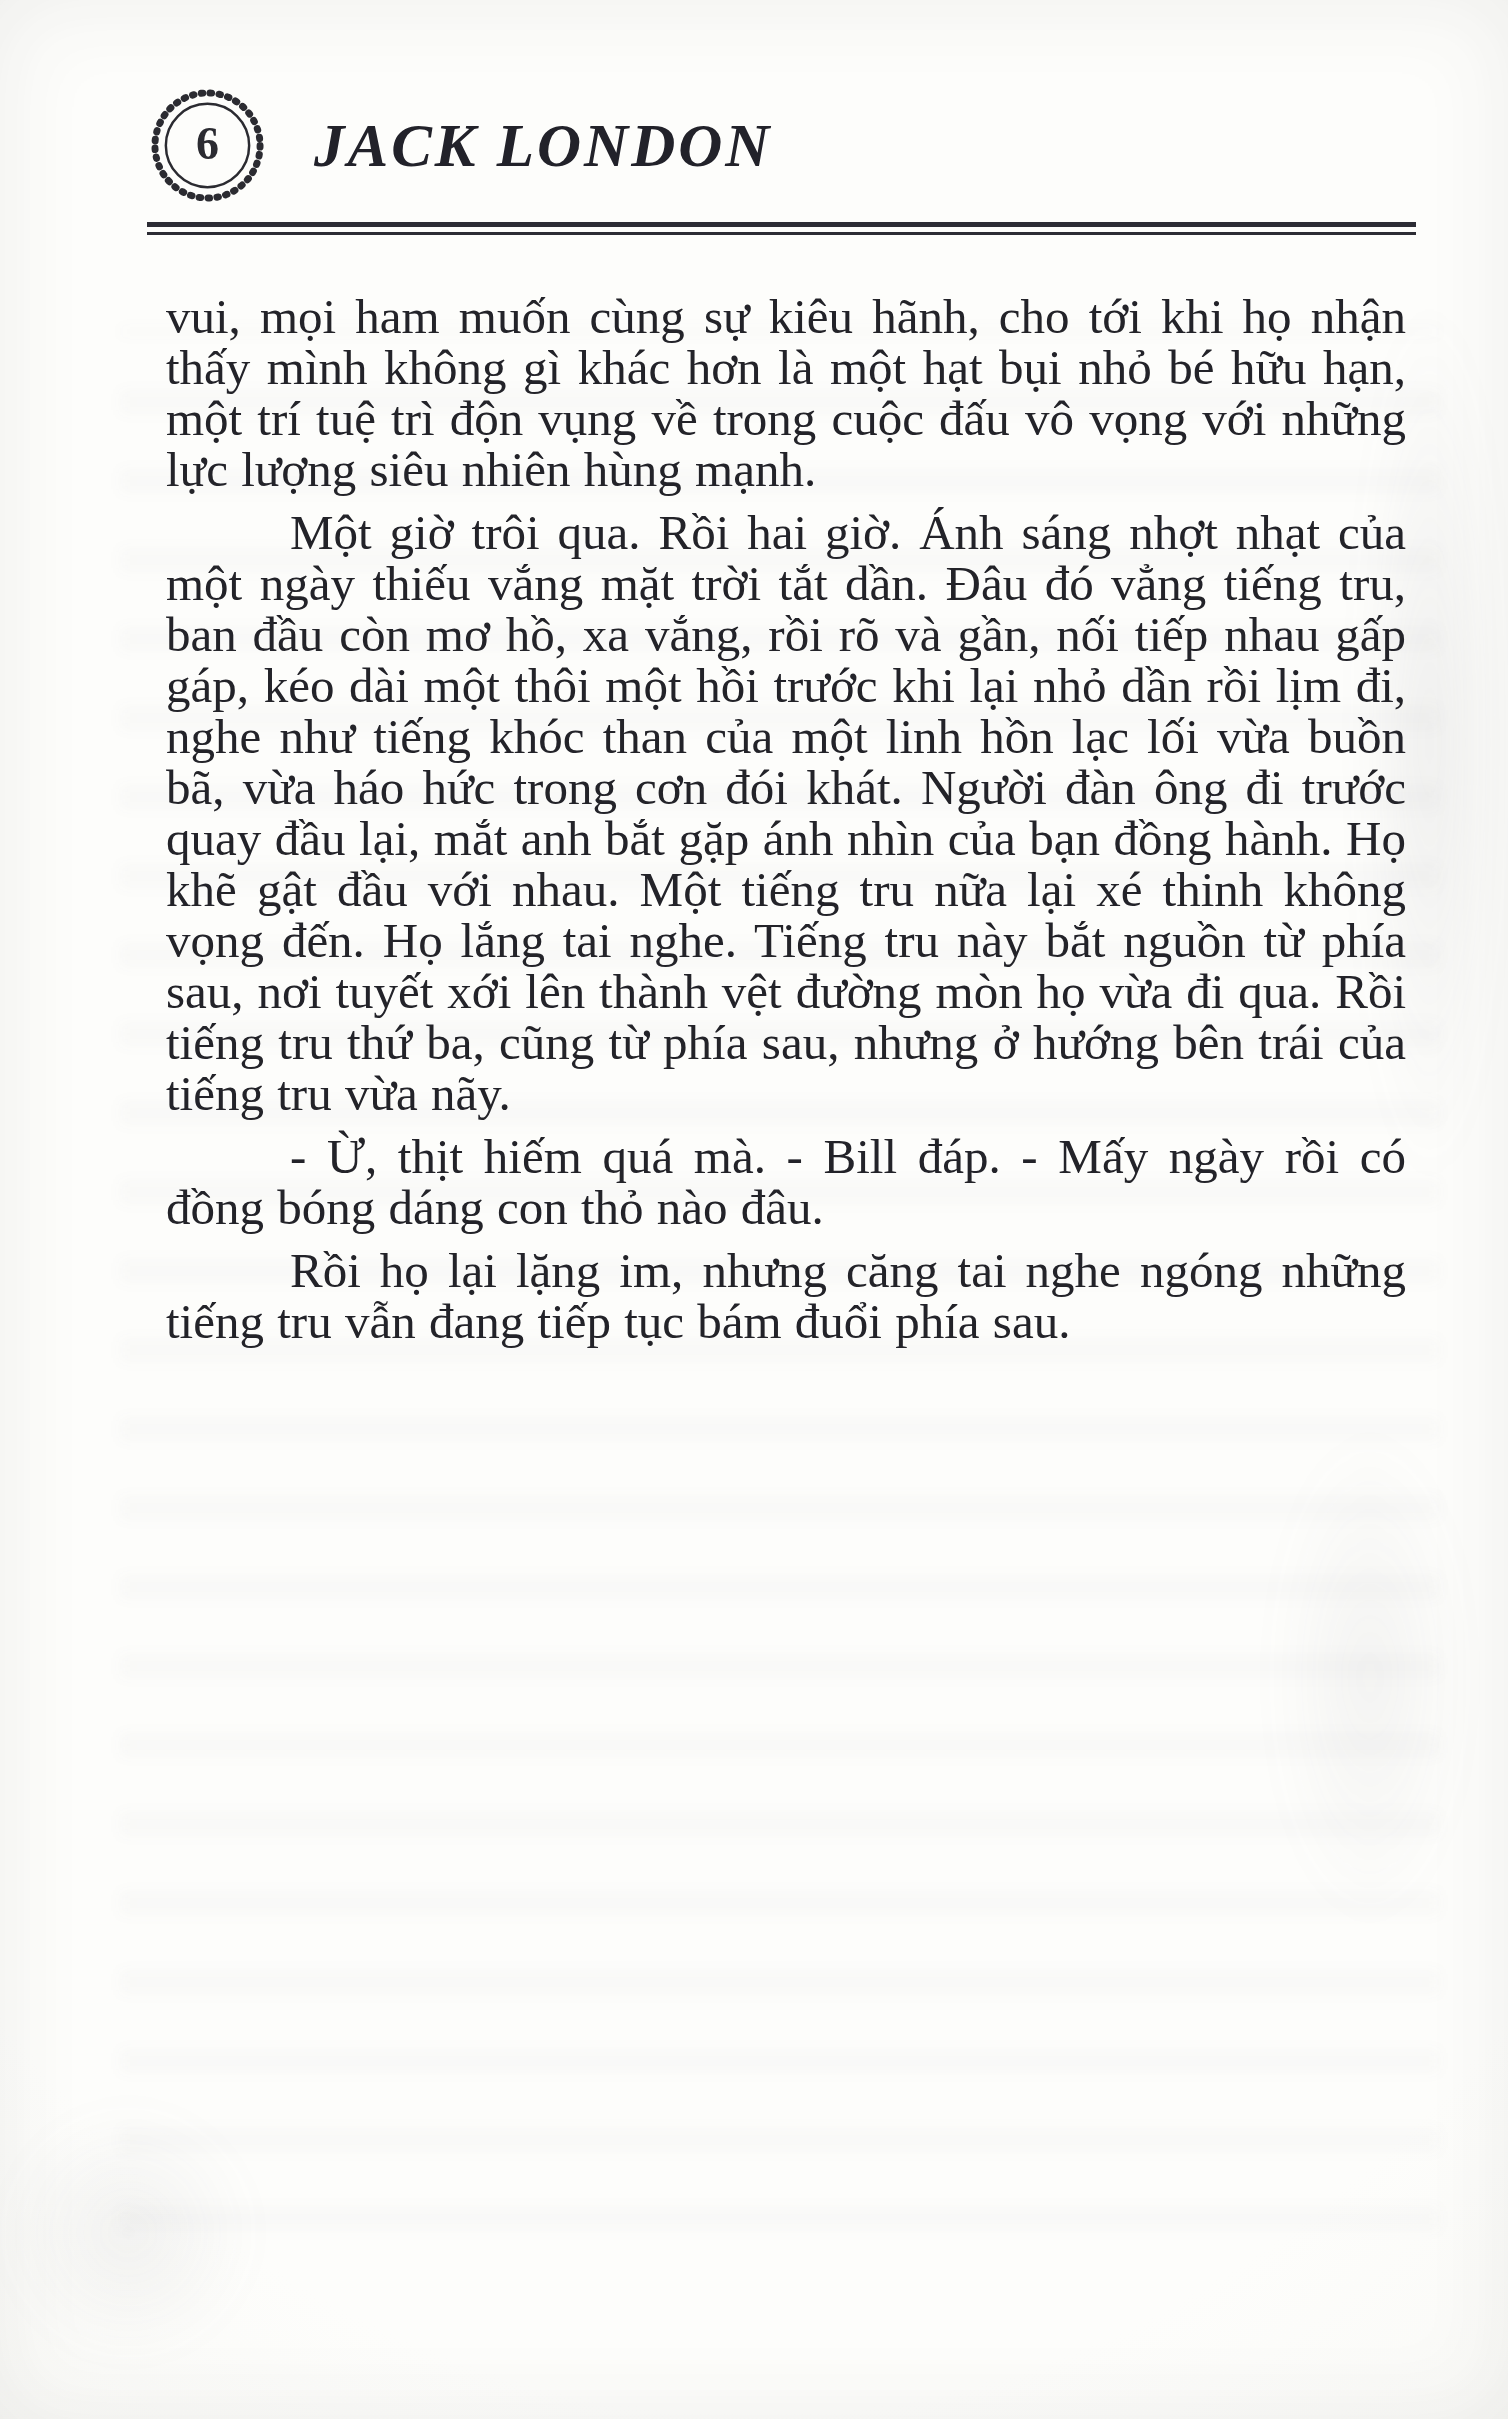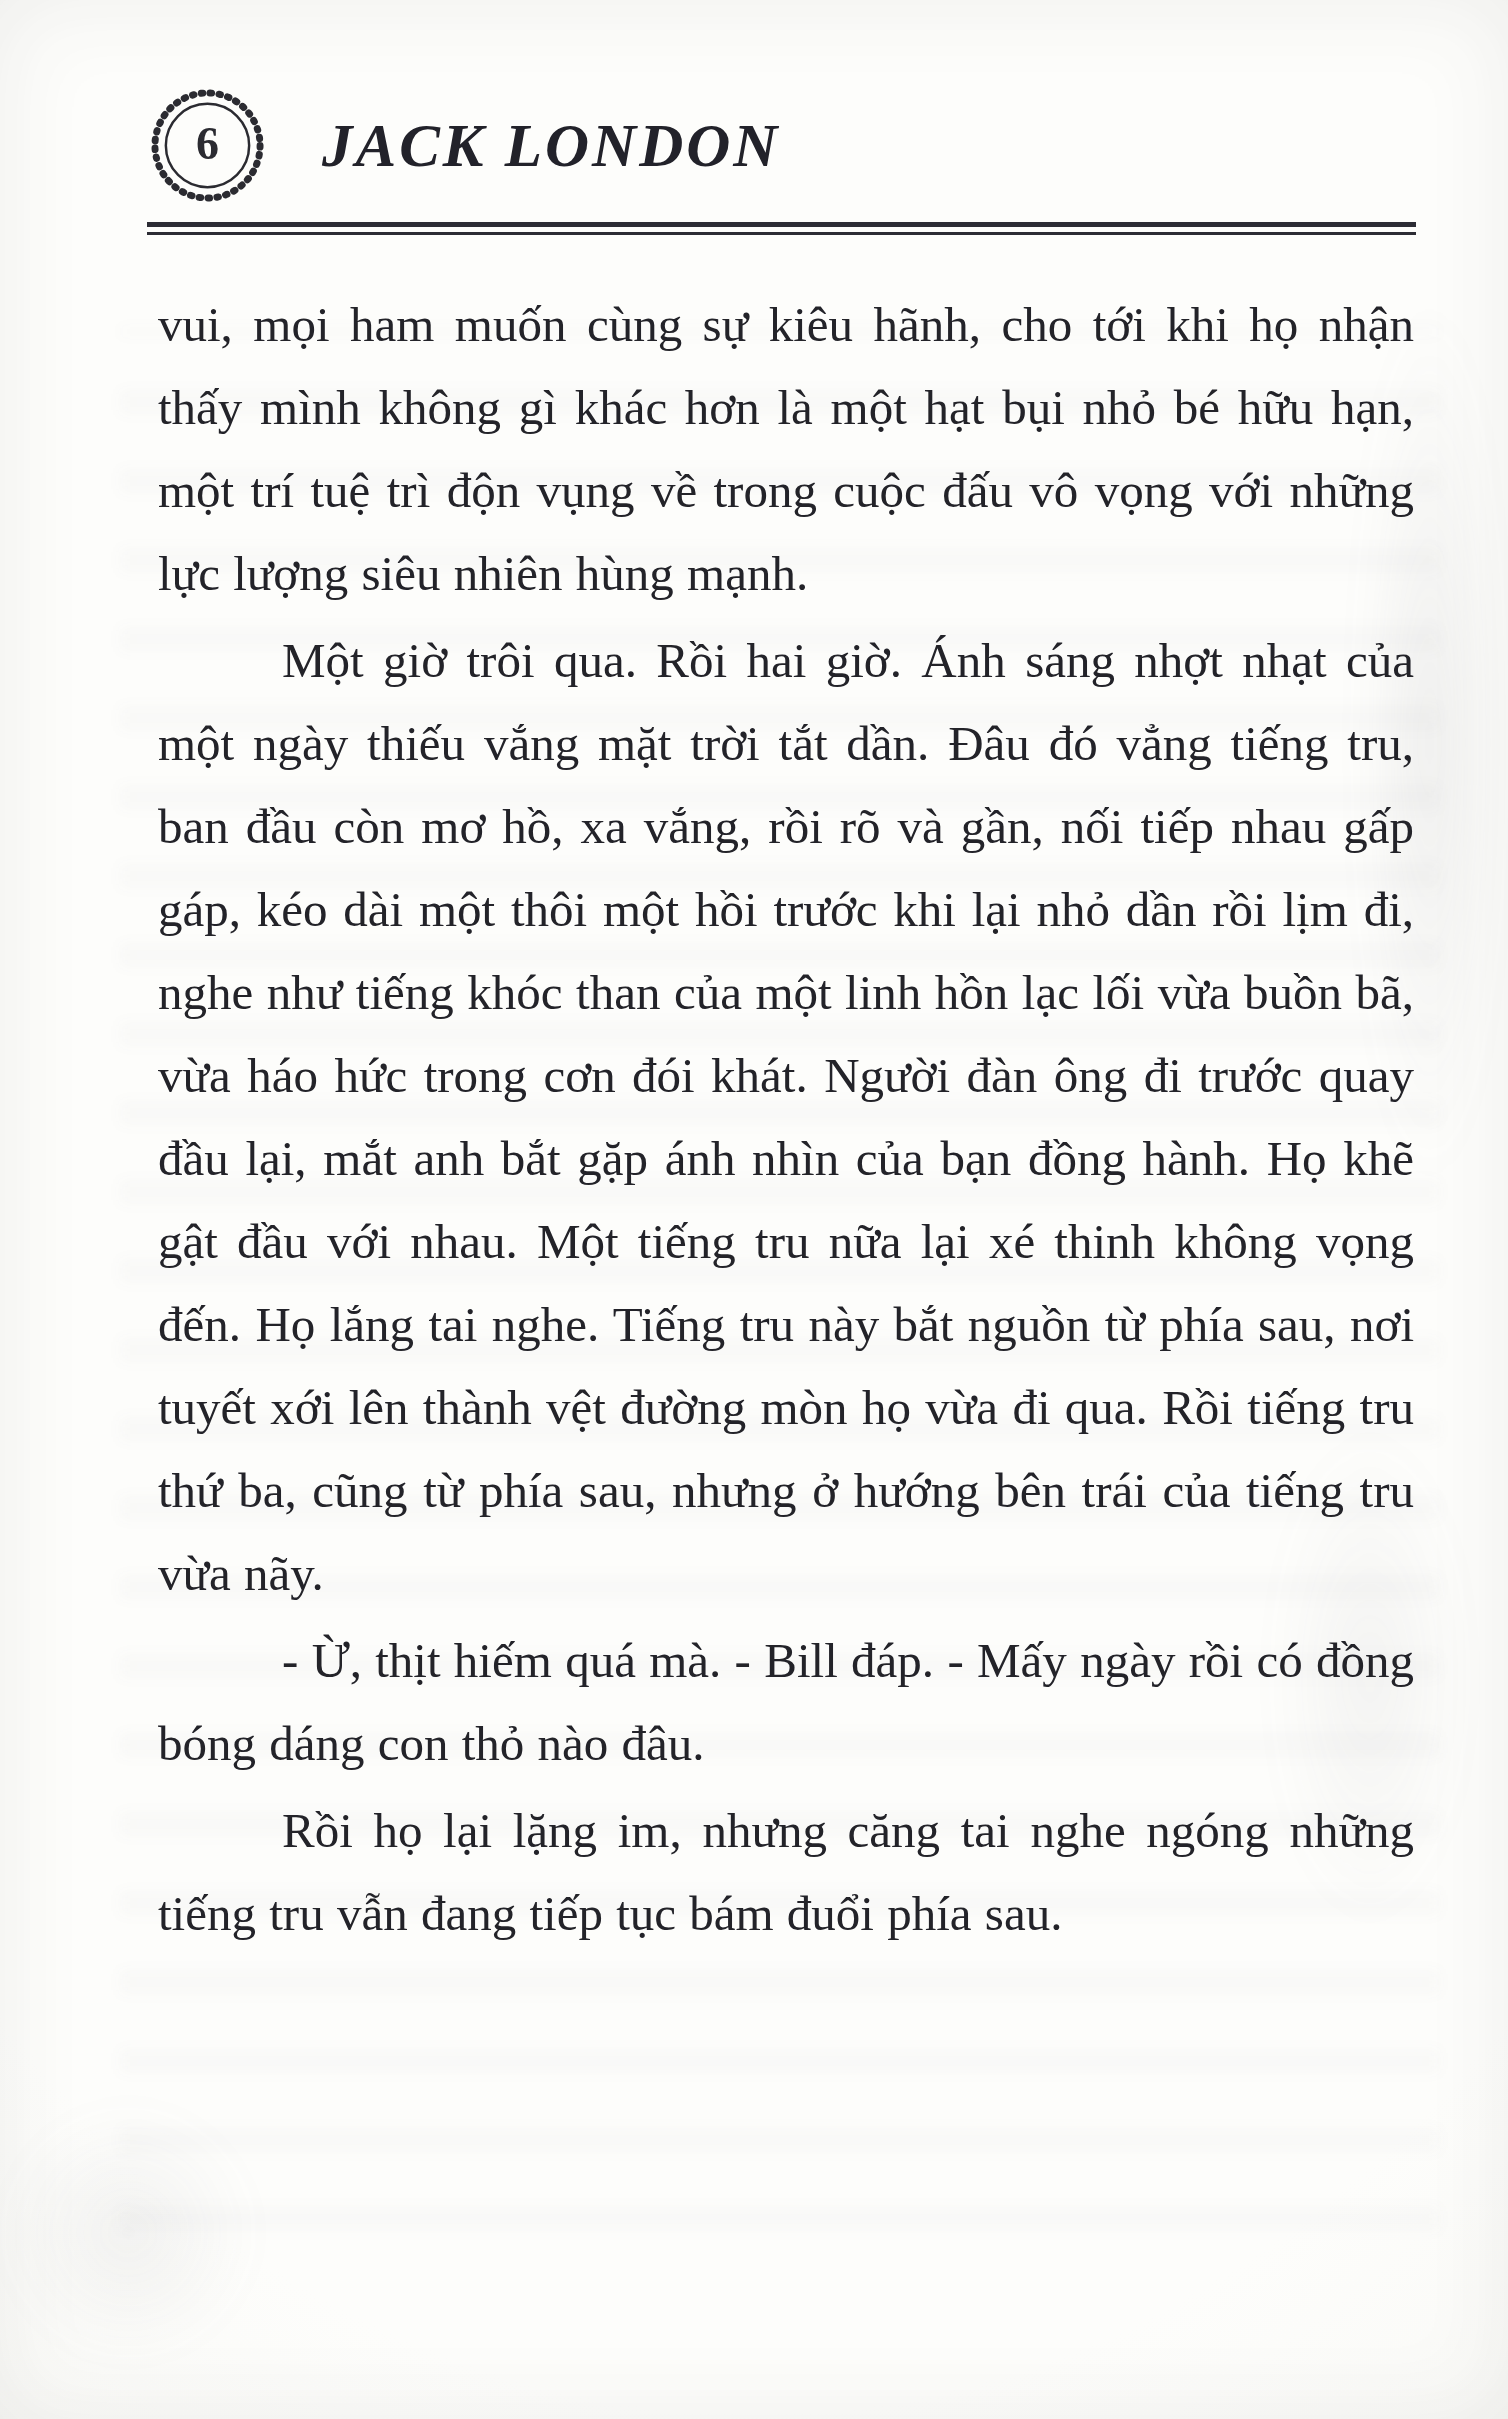--- a/index.html
+++ b/index.html
@@ -70,21 +70,21 @@
     left: 0; top: 0; right: 0; bottom: 0;
     display: flex;
     align-items: center;
     justify-content: center;
     font-size: 46px;
     font-weight: 600;
     color: #2b2b31;
     padding-bottom: 4px;
   }
   .author {
-    margin: 12px;
+    margin: 4px;
     font-style: italic;
     font-weight: 600;
     font-size: 61px;
     letter-spacing: 3px;
     color: #22222a;
     white-space: nowrap;
     font-family: Liberation Serif, serif;
   }
   .header-divider {
     position: absolute;
@@ -96,23 +96,23 @@
   .header-divider .rule-thin  { height: 3px; background: #2c2c34; margin-top: 5px; }
 
   
   .page-body {
     position: absolute;
     left: 154px;
     right: 91px;
     top: 279px;
   }
   .para {
-    margin: 4px;
+    margin: 12px;
     font-size: 49px;
-    line-height: 83px;
+    line-height: 51px;
     text-align: justify;
     color: #232329;
     word-spacing: 1px;
   }
   .para.indent { text-indent: 124px; }
 </style>
 </head>
 <body>
 
 <div class="page">

